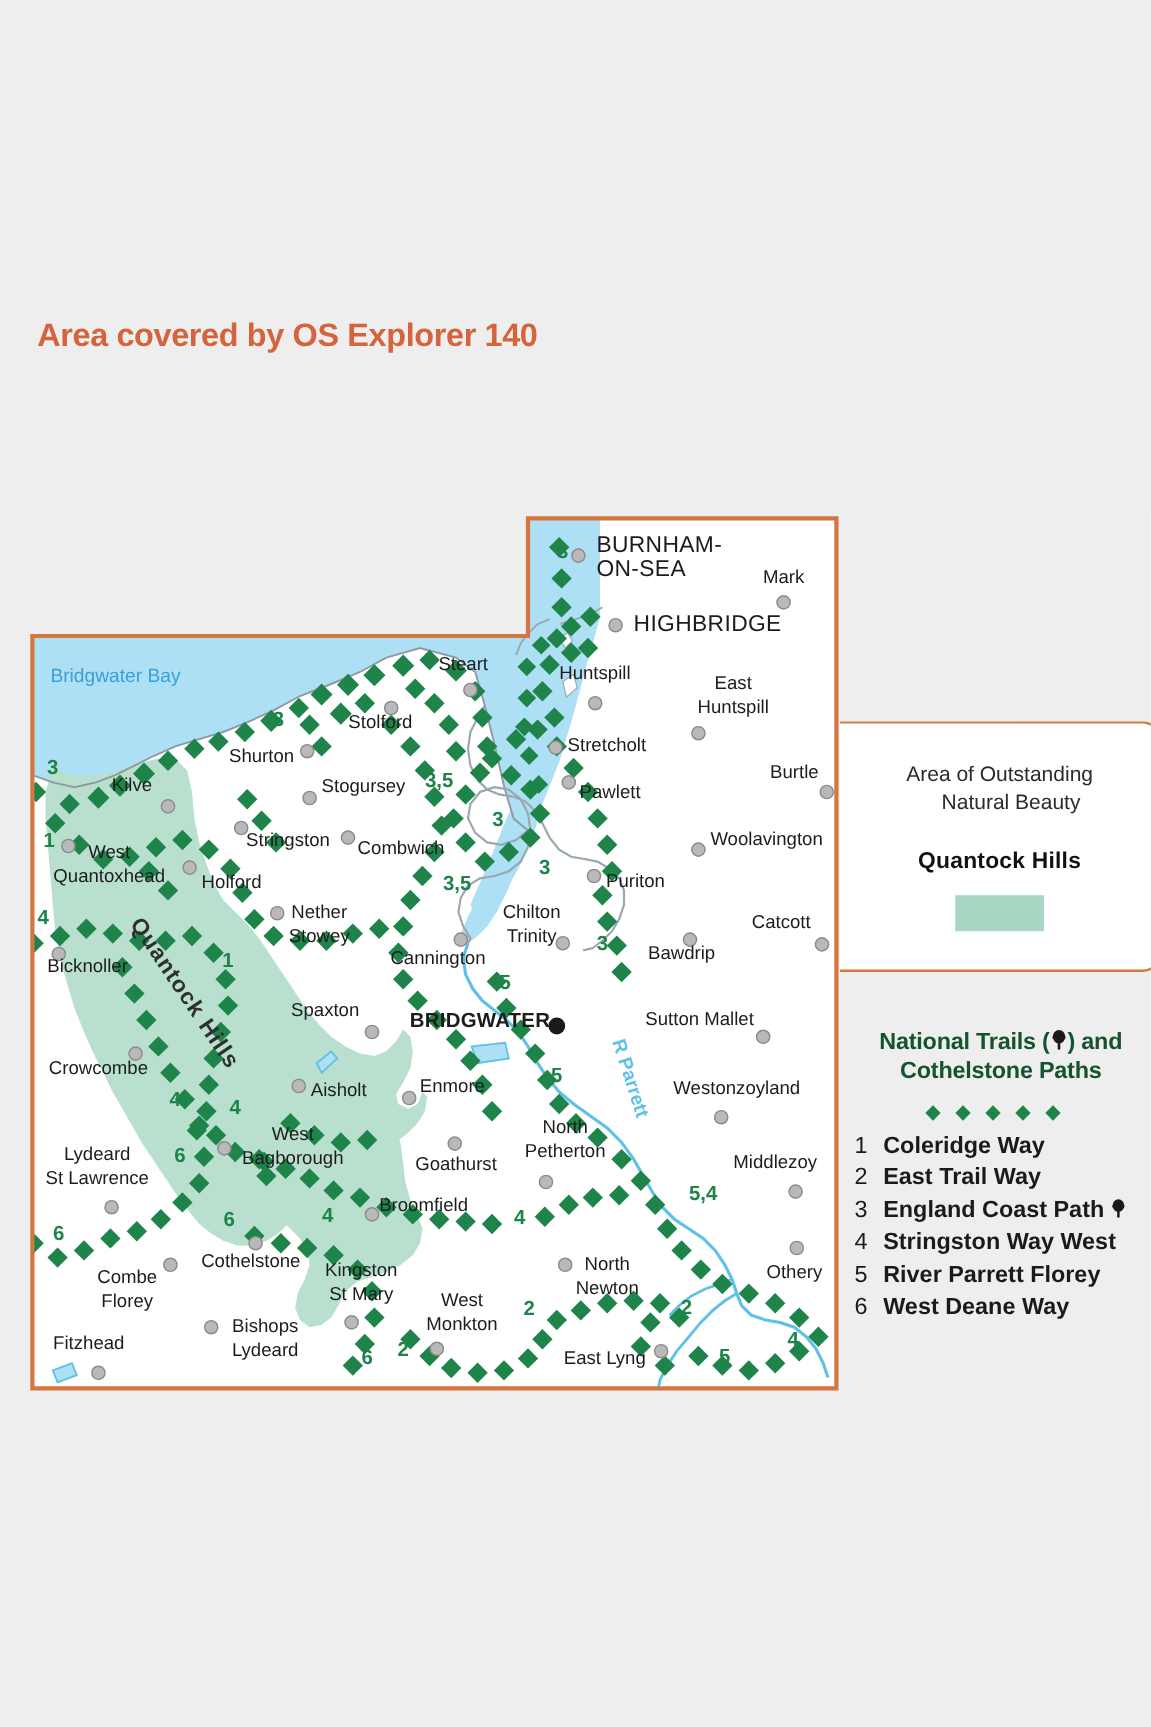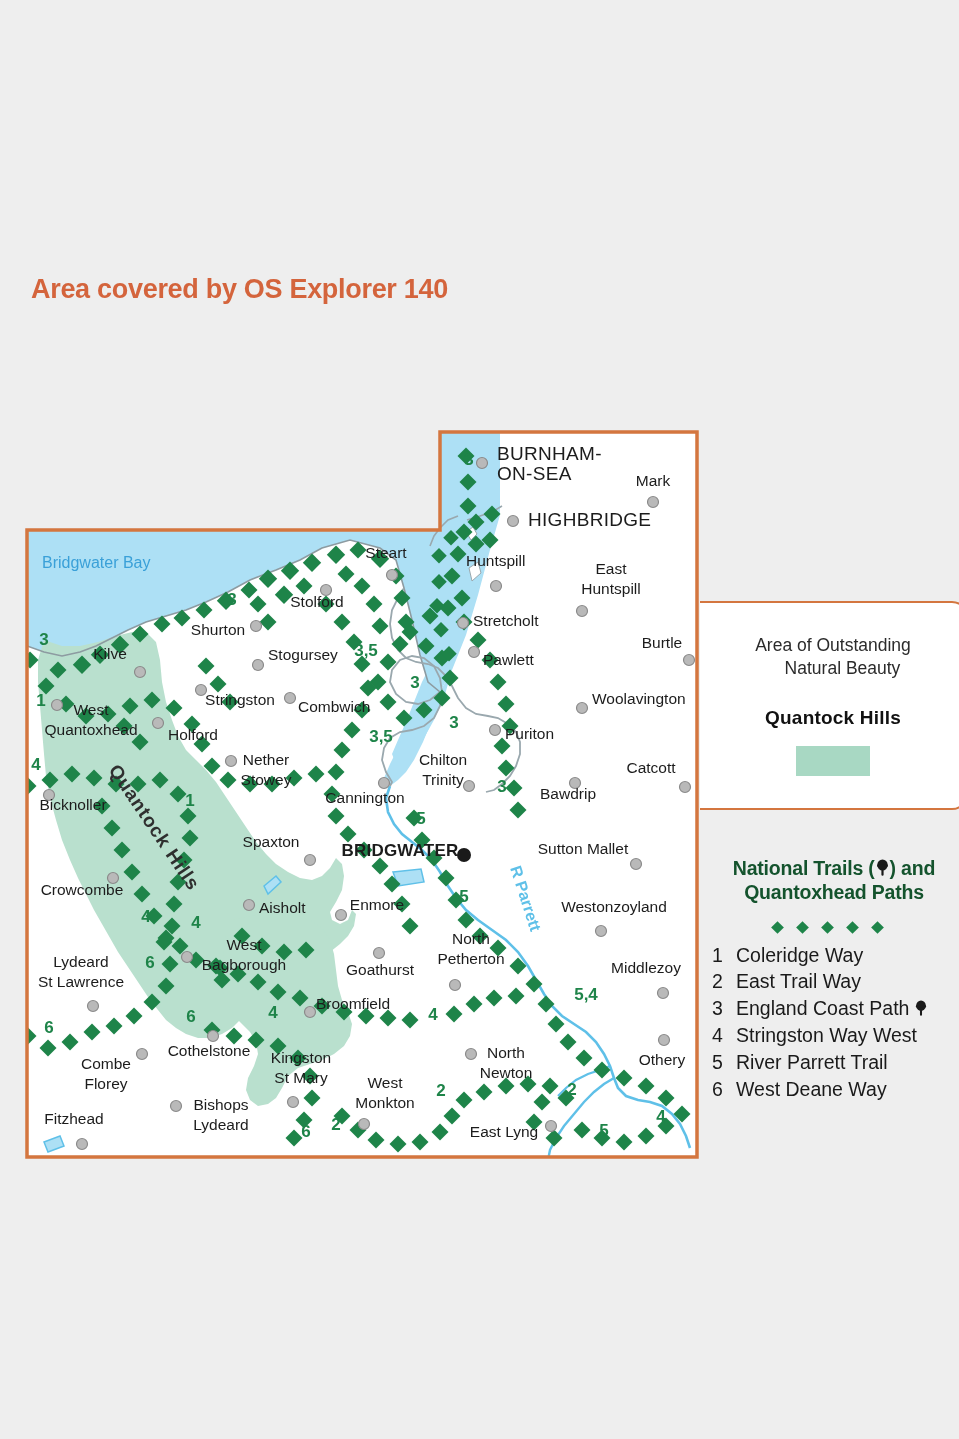--- a/index.html
+++ b/index.html
@@ -7,21 +7,21 @@
     width:959px;height:1439px;
     background:#eeeeee;
     font-family:"Liberation Sans", sans-serif;
     overflow:hidden;
     position:relative;
   }
   #root{position:absolute;left:0;top:0;width:959px;height:1439px;}
 
   
   #heading{
-    position:absolute;left:31px;top:274px;
+    position:absolute;left:31px;top:264px;
     font-size:27px;font-weight:bold;
     color:#d4643c;
     letter-spacing:-0.3px;
     white-space:nowrap;
   }
 
   
   #mapwrap{position:absolute;left:0;top:420px;width:959px;height:760px;}
   svg{display:block;}
 
@@ -85,21 +85,21 @@
     text-align:center;margin-top:14px;height:16px;
   }
   #trails .dots svg{display:inline-block;}
   #trails ol{list-style:none;margin:10px 0 0 0;padding:0;}
   #trails li{
     display:flex;align-items:baseline;
     font-size:19.5px;color:#1a1a1a;margin-bottom:5px;line-height:1.12;
     white-space:nowrap;
   }
   #trails li .n{width:24px;flex:0 0 24px;}
-  #trails li .nm{flex:1 1 auto;}
+  #trails li .nm{flex:1 1 auto;font-weight:bold;}
   #trails li .ac{margin-left:5px;display:inline-block;vertical-align:-2px;}
 </style>
 </head>
 <body>
 
 <div id="root">
 
   <div id="heading">Area covered by OS Explorer 140</div>
 
   <div id="mapwrap">
@@ -563,21 +563,21 @@
   </div>
 
   <div id="trails">
     <div class="th">
       <span>National Trails (</span><span class="acorn"><svg width="15" height="19" viewBox="0 0 15 19">
             <ellipse cx="7.5" cy="7" rx="5.2" ry="5.6" fill="#1a1a1a"></ellipse>
             <rect x="2.1" y="6.2" width="10.8" height="2.9" rx="1.4" fill="#1a1a1a"></rect>
             <rect x="6.4" y="10.6" width="2.2" height="7.2" rx="1.1" fill="#1a1a1a"></rect>
           </svg></span><span>) and</span>
     </div>
-    <div class="th">Quantoxhead Paths</div>
+    <div class="th">Cothelstone Paths</div>
 
     <div class="dots">
       <svg width="130" height="16" viewBox="0 0 130 16">
         <g fill="#1e8449">
           <rect x="4" y="4" width="9" height="9" transform="rotate(45 8.5 8.5)"></rect>
           <rect x="29" y="4" width="9" height="9" transform="rotate(45 33.5 8.5)"></rect>
           <rect x="54" y="4" width="9" height="9" transform="rotate(45 58.5 8.5)"></rect>
           <rect x="79" y="4" width="9" height="9" transform="rotate(45 83.5 8.5)"></rect>
           <rect x="104" y="4" width="9" height="9" transform="rotate(45 108.5 8.5)"></rect>
         </g>
@@ -600,21 +600,21 @@
                 <rect x="2.1" y="6.2" width="10.8" height="2.9" rx="1.4" fill="#1a1a1a"></rect>
                 <rect x="6.4" y="10.6" width="2.2" height="7.2" rx="1.1" fill="#1a1a1a"></rect>
               </svg></span></span>
         </li>
         <li>
           <span class="n">4</span>
           <span class="nm">Stringston Way West</span>
         </li>
         <li>
           <span class="n">5</span>
-          <span class="nm">River Parrett Trail</span>
+          <span class="nm">River Parrett Florey</span>
         </li>
         <li>
           <span class="n">6</span>
           <span class="nm">West Deane Way</span>
         </li>
       </ol>
   </div>
 
 </div>
 

